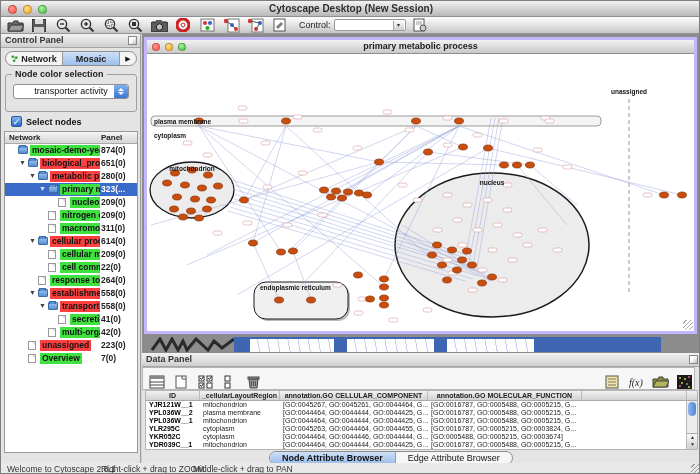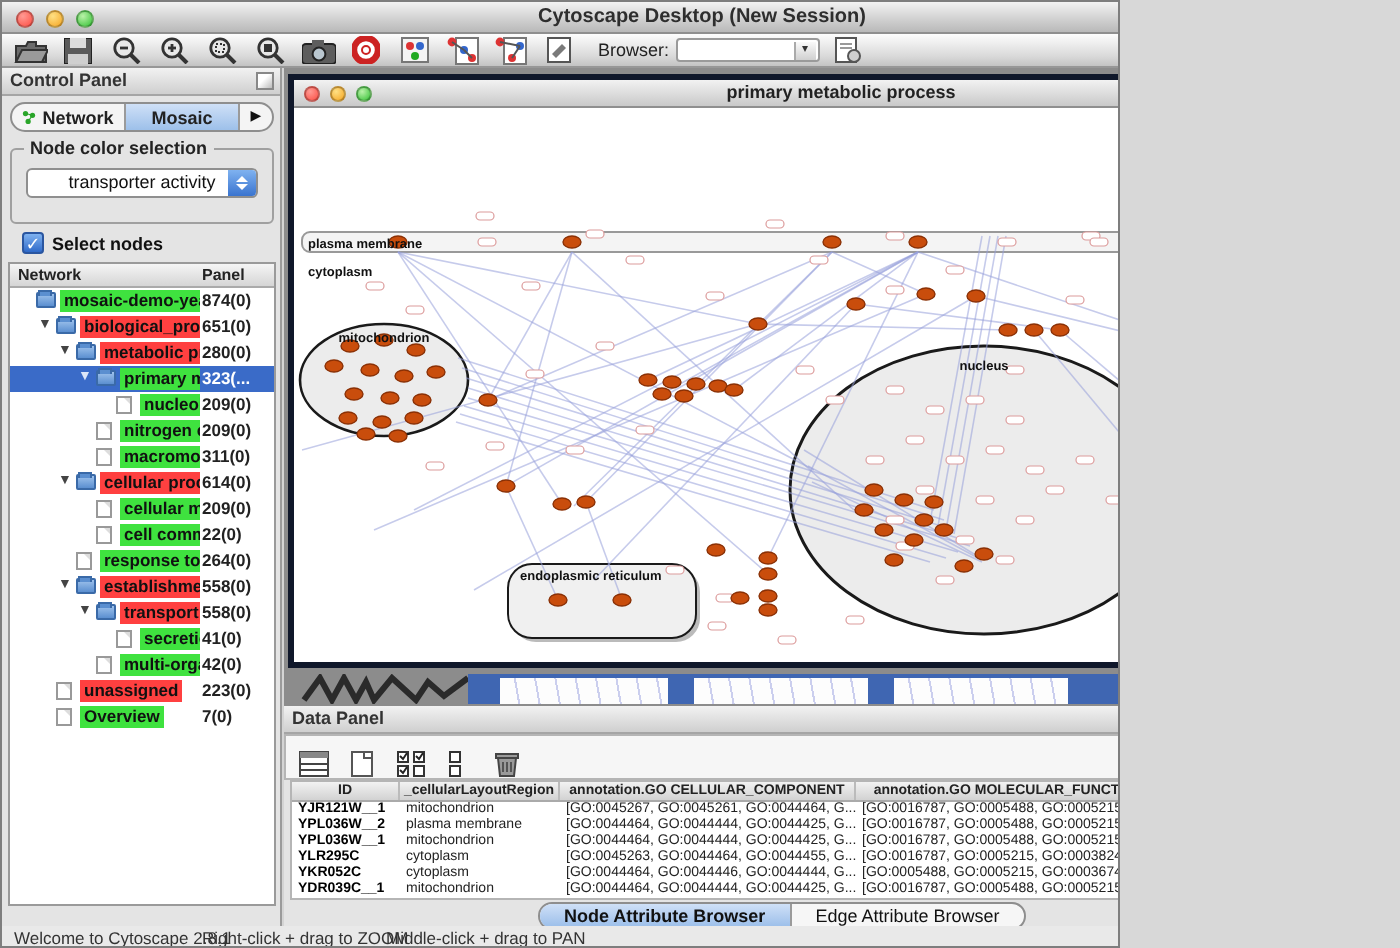--- a/index.html
+++ b/index.html
@@ -1,18 +1,18 @@
 <!DOCTYPE html>
 <html><head>
 <meta charset="utf-8">
 <style>
   * { box-sizing: border-box; margin: 0; padding: 0; }
   html,body { width:700px; height:474px; }
   body { font-family:"Liberation Sans", sans-serif; background:#d8d8d8; }
-  #app { position:relative; width:560px; height:474px; overflow:hidden; background:#d4d4d4; border:1px solid #7e7e7e; }
+  #app { position:relative; width:700px; height:474px; overflow:hidden; background:#d4d4d4; border:1px solid #7e7e7e; }
 
   
   .titlebar { position:absolute; left:0; top:0; width:700px; height:16px;
     background:linear-gradient(#f3f3f3,#cfcfcf 60%,#b9b9b9); border-bottom:1px solid #8f8f8f; }
   .lights { position:absolute; left:7px; top:4px; display:flex; gap:6px; }
   .light { width:9px; height:9px; border-radius:50%; border:1px solid rgba(0,0,0,.25); }
   .light.r{background:radial-gradient(circle at 35% 30%,#ff9a93,#fd4e44);}
   .light.y{background:radial-gradient(circle at 35% 30%,#ffe084,#f5a623);}
   .light.g{background:radial-gradient(circle at 35% 30%,#b9f2a8,#35c135);}
   .apptitle { position:absolute; left:0; right:0; top:2px; text-align:center; font-size:10px; font-weight:bold; color:#2e2e2e; }
@@ -62,21 +62,21 @@
   .ticon.file { background:#fff; border:1px solid #999; width:8px; height:9px; }
   .ticon.file::before { content:""; position:absolute; right:0; top:0; border-style:solid; border-width:0 3px 3px 0; border-color:transparent #ddd #fff transparent; }
   .tlabel { position:absolute; top:1px; padding:0 2px; height:11px; line-height:11px; color:#111; overflow:hidden; }
   .tlabel.green { background:#3fe23f; }
   .tlabel.red { background:#ff4040; }
   .tcount { position:absolute; left:96px; top:1px; color:#222; }
   .treerow.sel .tcount { color:#fff; }
 
   
   .desktop { position:absolute; left:141px; top:33px; width:559px; height:319px; background:#8c8c8c; overflow:hidden; }
-  .iwin { position:absolute; left:2px; top:3px; width:553px; height:297px; border:3px solid #0f172a; background:#fff; }
+  .iwin { position:absolute; left:2px; top:3px; width:553px; height:297px; border:3px solid #c4b5fd; background:#fff; }
   .iwin-title { height:14px; background:linear-gradient(#f2f2f2,#c9c9c9); border-bottom:1px solid #8f8f8f; position:relative; }
   .iwin-title .lights { left:5px; top:3px; gap:5px; }
   .iwin-title .light { width:8px; height:8px; }
   .iwin-title .t { position:absolute; left:0; right:0; top:1px; text-align:center; font-size:9px; font-weight:bold; color:#222; }
   .canvas { position:absolute; left:0; top:15px; right:0; bottom:0; background:#fff; overflow:hidden; }
   .grip { position:absolute; right:1px; bottom:1px; width:10px; height:10px;
     background:repeating-linear-gradient(135deg,transparent 0 2px,#aaa 2px 3px); }
 
   
   .frag { position:absolute; top:303px; height:15px; }
@@ -209,21 +209,21 @@
             <line x1="13" y1="5" x2="9" y2="11" stroke="#555"></line>
           </svg>
         </div>
         <div class="tbicon">
           <svg width="13" height="14">
             <rect x="1" y="1" width="11" height="12" fill="#fff" stroke="#555"></rect>
             <path d="M3 9 l5-5 2 2 -5 5 z" fill="#7a7a7a"></path>
           </svg>
         </div>
       </span>
-    <span class="searchlbl">Browser:</span>
+    <span class="searchlbl">Control:</span>
     <span class="searchbox">
       <span class="dd">▾</span>
     </span>
     <span id="tb-trailing" style="display:flex;align-items:center;">
         <div class="tbicon">
           <svg width="14" height="14">
             <rect x="1" y="1" width="10" height="12" fill="#fff" stroke="#555"></rect>
             <line x1="3" y1="4" x2="9" y2="4" stroke="#999"></line>
             <line x1="3" y1="6" x2="9" y2="6" stroke="#999"></line>
             <circle cx="10" cy="10" r="3" fill="#cfcfcf" stroke="#555"></circle>

